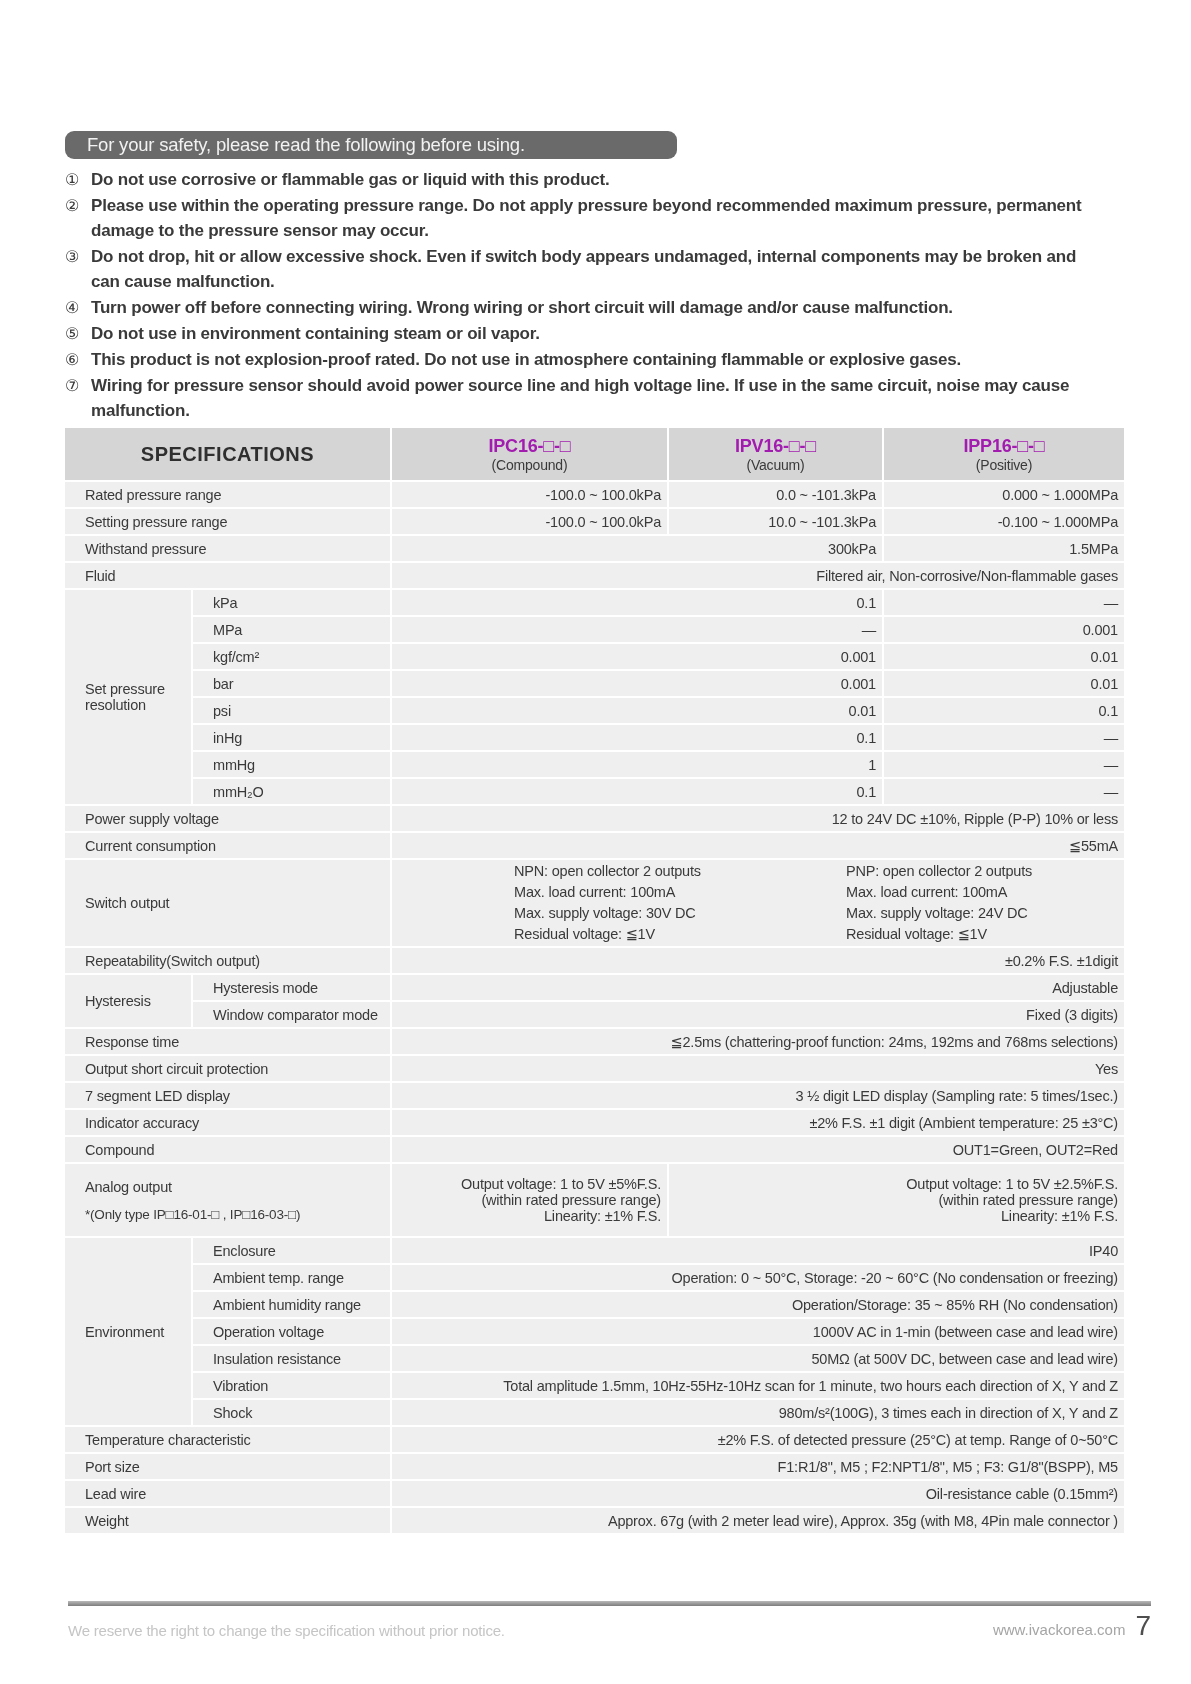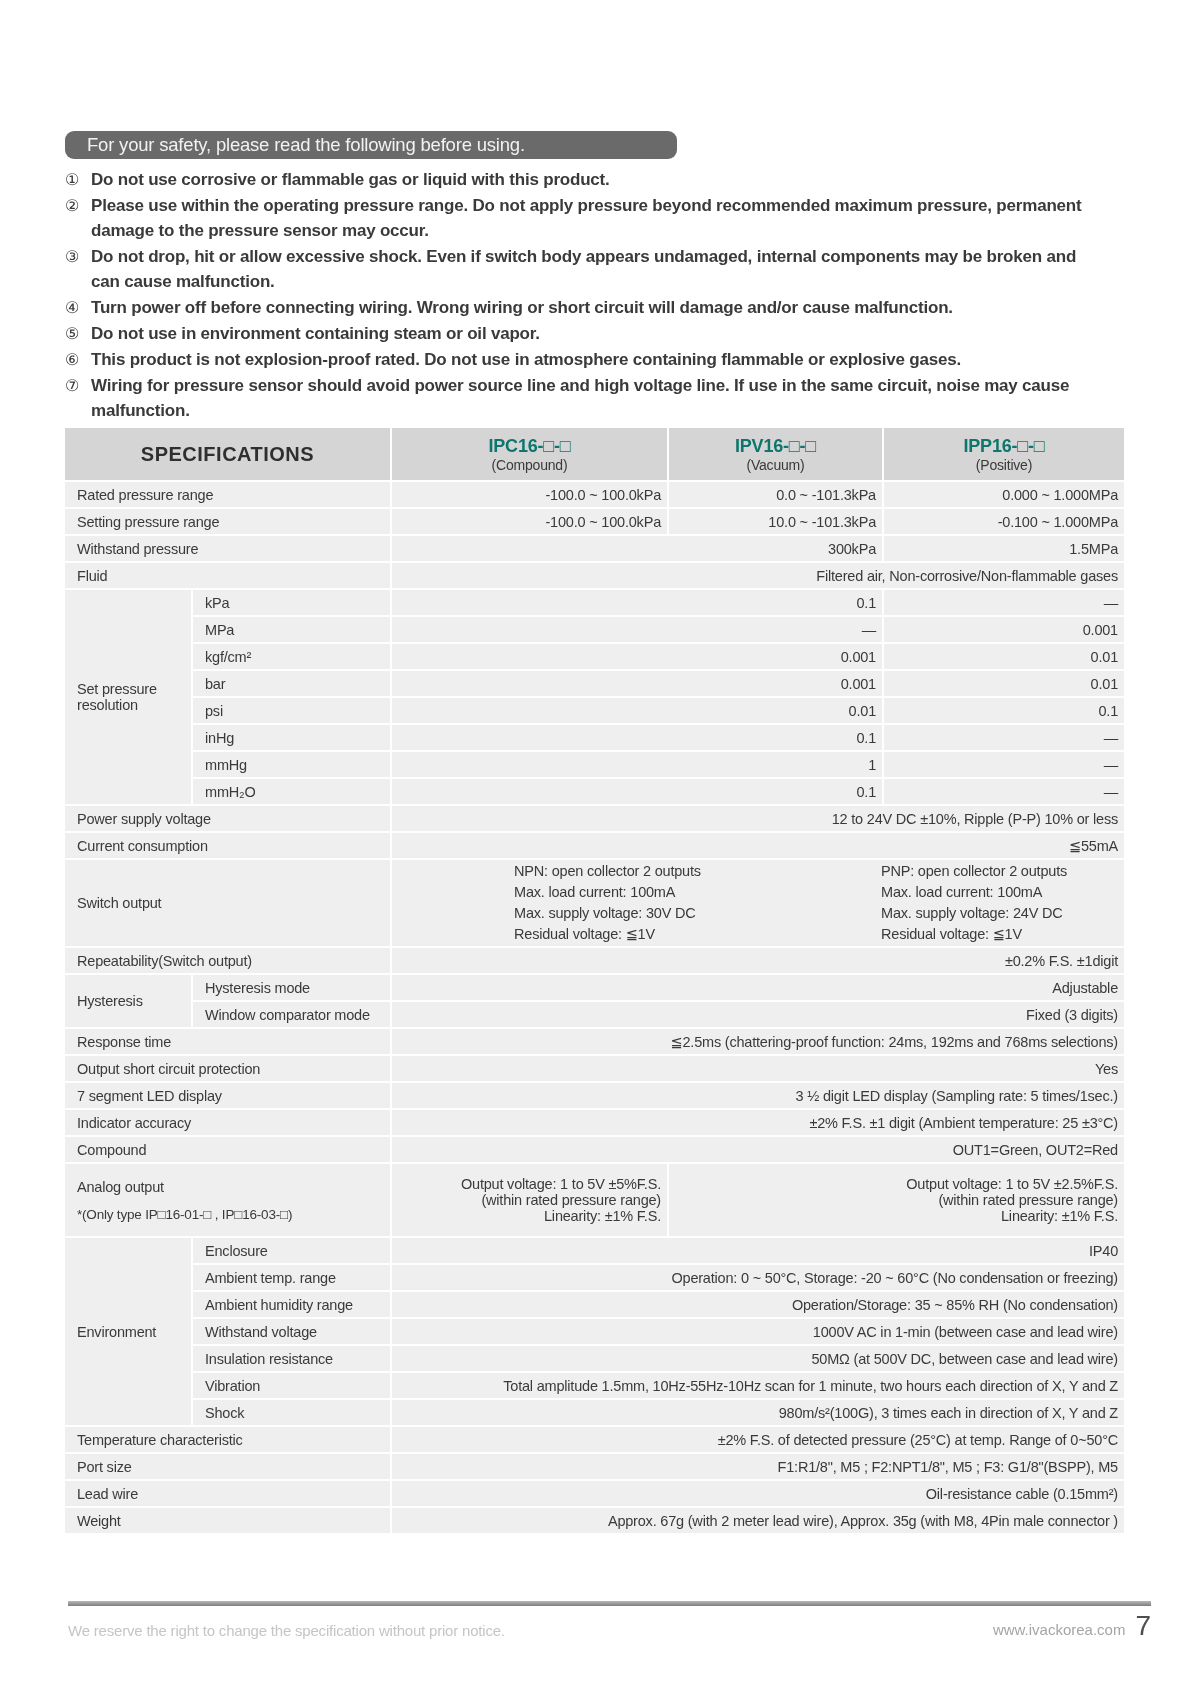--- a/index.html
+++ b/index.html
@@ -24,27 +24,27 @@
   .s-num{flex:none;width:26px;font-size:16px;line-height:25px;color:#3a3a3a;}
   .s-txt{flex:1;font-size:17px;line-height:25px;color:#3a3a3a;letter-spacing:-0.2px;font-weight:bold;}
 
   
   table.spec{position:absolute;left:63px;top:426px;width:1055px;border-collapse:separate;
              border-spacing:2px;table-layout:fixed;}
   .spec td{background:#efefef;font-size:14.5px;color:#3a3a3a;padding:1px 6px;height:23px;
            vertical-align:middle;letter-spacing:-0.2px;overflow:hidden;}
   .spec td.hd{background:#d5d5d5;height:50px;text-align:center;}
   .spec .title{font-weight:bold;font-size:20px;letter-spacing:0.5px;color:#2f2f2f;}
-  .spec .model{font-weight:bold;font-size:18px;color:#0f766e;line-height:22px;}
+  .spec .model{font-weight:bold;font-size:18px;color:#a21caf;line-height:22px;}
   .spec .variant{font-size:14px;line-height:16px;}
-  .spec td.lbl{text-align:left;padding-left:12px;}
+  .spec td.lbl{text-align:left;padding-left:20px;}
   .spec td.val{text-align:right;}
   .pre{white-space:pre-line;}
   td.switch-cell{height:84px;}
-  .switch-wrap{display:flex;align-items:center;padding-left:116px;gap:35px;}
+  .switch-wrap{display:flex;align-items:center;padding-left:116px;}
   .switch-block{width:228px;text-align:left;line-height:21px;white-space:pre-line;}
   .switch-block + .switch-block{margin-left:104px;}
   td.analog-cell{height:70px;}
   .analog-note{font-size:13.5px;display:block;margin-top:12px;}
 
   
   .footline{position:absolute;left:68px;top:1601px;width:1083px;height:5px;
             background:linear-gradient(#b9b9b9,#7d7d7d);}
   .footnote{position:absolute;left:68px;top:1622px;font-size:15px;color:#c5c5c5;letter-spacing:-0.2px;}
   .footright{position:absolute;right:40px;top:1610px;display:flex;align-items:baseline;}
@@ -264,21 +264,21 @@
     </tr>
     <tr>
       <td class="lbl">Ambient temp. range</td>
       <td class="val" colspan="3">Operation: 0 ~ 50°C, Storage: -20 ~ 60°C (No condensation or freezing)</td>
     </tr>
     <tr>
       <td class="lbl">Ambient humidity range</td>
       <td class="val" colspan="3">Operation/Storage: 35 ~ 85% RH (No condensation)</td>
     </tr>
     <tr>
-      <td class="lbl">Withstand voltage</td>
+      <td class="lbl">Operation voltage</td>
       <td class="val" colspan="3">1000V AC in 1-min (between case and lead wire)</td>
     </tr>
     <tr>
       <td class="lbl">Insulation resistance</td>
       <td class="val" colspan="3">50MΩ (at 500V DC, between case and lead wire)</td>
     </tr>
     <tr>
       <td class="lbl">Vibration</td>
       <td class="val" colspan="3">Total amplitude 1.5mm, 10Hz-55Hz-10Hz scan for 1 minute, two hours each direction of X, Y and Z</td>
     </tr>

